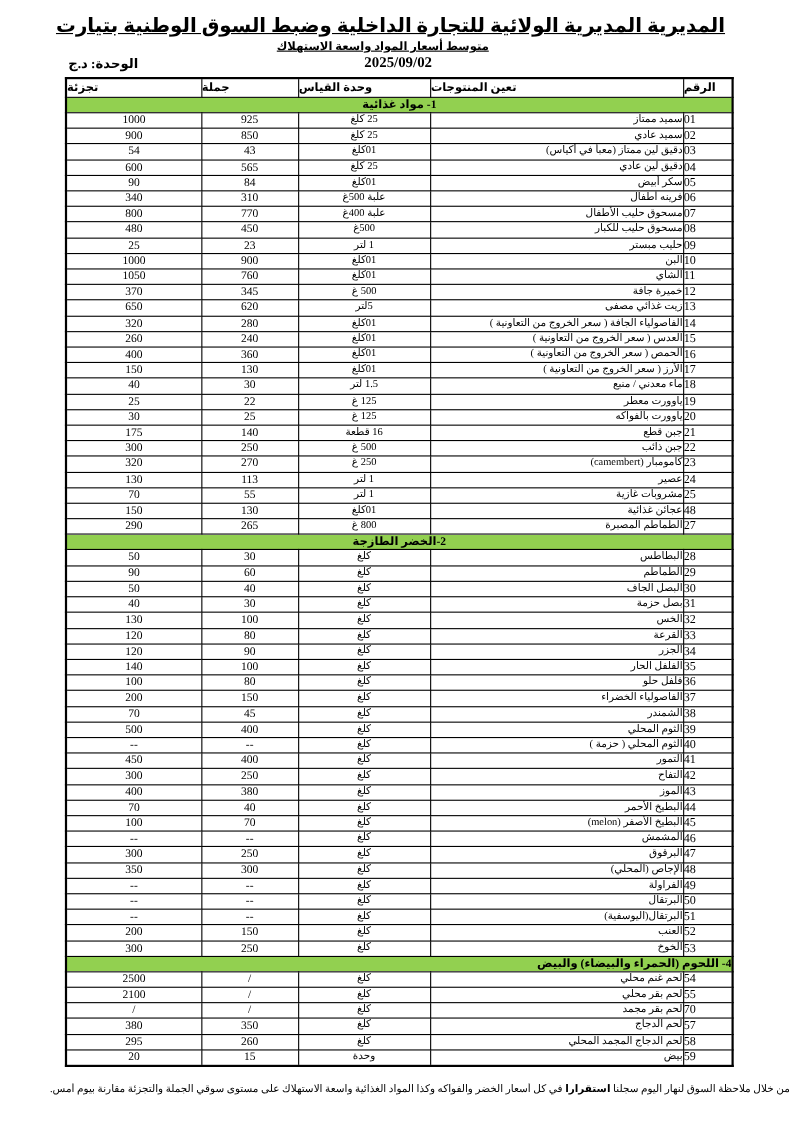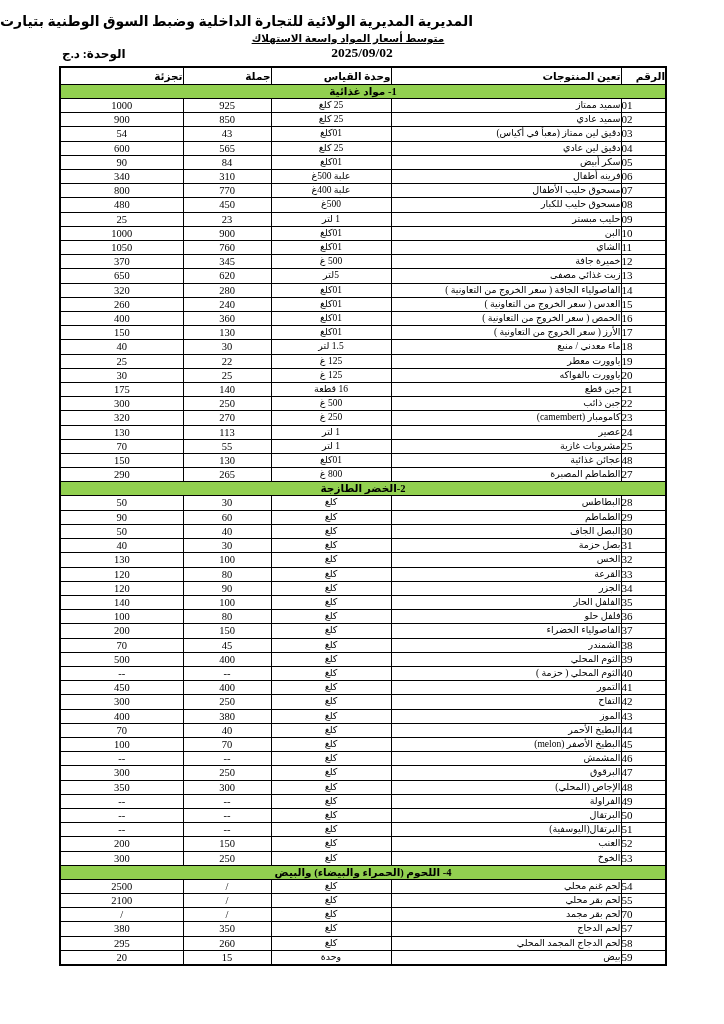--- a/index.html
+++ b/index.html
@@ -5,23 +5,24 @@
   html,body { margin:0; padding:0; }
   body {
     width:724px; height:1024px; background:#ffffff; color:#000;
     font-family:"DejaVu Sans", sans-serif;
     -webkit-font-smoothing:antialiased;
   }
   .page { position:relative; width:724px; height:1024px; overflow:hidden; }
 
   
   .doc-title {
-    direction:rtl; text-align:left;
+    direction:rtl; text-align:center;
     padding:13px 14px 0 0;
-    font-size:14px; font-weight:bold;
+    font-size:18px; font-weight:bold;
+    text-decoration:underline;
     font-family:"Liberation Serif","DejaVu Sans",serif;
   }
   .doc-subtitle {
     direction:rtl; text-align:center;
     width:606px; margin:2px 0 0 45px;
     font-size:10.5px; font-weight:bold;
     text-decoration:underline;
     font-family:"Liberation Serif","DejaVu Sans",serif;
   }
   .date-row { position:relative; width:606px; margin:1px 0 2px 59px; height:19px; }
@@ -40,21 +41,21 @@
   table.price {
     border-collapse:collapse; table-layout:fixed;
     direction:rtl; margin-left:59px; width:606px;
     border:2px solid #000;
   }
   table.price th, table.price td {
     border:1px solid #000; padding:0;
     overflow:hidden; white-space:nowrap;
   }
   thead th {
-    height:16px; font-size:10.5px; font-weight:bold; text-align:right;
+    height:16px; font-size:10.5px; font-weight:bold; text-align:left;
     font-family:"Liberation Serif","DejaVu Sans",serif;
   }
   tr.section-row td {
     font-weight:bold; font-size:10.5px; text-align:center;
     height:13px; line-height:13px;
     font-family:"Liberation Serif","DejaVu Sans",serif;
   }
   tr.data-row td { height:13.2px; line-height:13.2px; }
   td.c-num  { font-family:Liberation Serif, serif; font-size:11px; text-align:left; }
   td.c-name { font-size:9.5px; text-align:right; padding-right:5px;
@@ -474,21 +475,21 @@
           <td class="c-price">200</td>
         </tr>
         <tr class="data-row">
           <td class="c-num">53</td>
           <td class="c-name">الخوخ</td>
           <td class="c-unit">كلغ</td>
           <td class="c-price">250</td>
           <td class="c-price">300</td>
         </tr>
         <tr class="section-row">
-          <td colspan="5" style="background: rgb(146, 208, 80);">4- اللحوم (الحمراء والبيضاء) والبيض</td>
+          <td colspan="5" style="background: rgb(146, 208, 80); text-align: right;">4- اللحوم (الحمراء والبيضاء) والبيض</td>
         </tr>
         <tr class="data-row">
           <td class="c-num">54</td>
           <td class="c-name">لحم غنم محلي</td>
           <td class="c-unit">كلغ</td>
           <td class="c-price">/</td>
           <td class="c-price">2500</td>
         </tr>
         <tr class="data-row">
           <td class="c-num">55</td>
@@ -521,14 +522,17 @@
         <tr class="data-row">
           <td class="c-num">59</td>
           <td class="c-name">بيض</td>
           <td class="c-unit">وحدة</td>
           <td class="c-price">15</td>
           <td class="c-price">20</td>
         </tr>
       </tbody>
   </table>
 
+  <div class="footer-note">
+    <span>من خلال ملاحظة السوق لنهار اليوم سجلنا </span><b>استقرارا</b><span> في كل أسعار الخضر والفواكه وكذا المواد الغذائية واسعة الاستهلاك على مستوى سوقي الجملة والتجزئة مقارنة بيوم أمس.</span>
+  </div>
 
 </div>
 
 </body></html>

